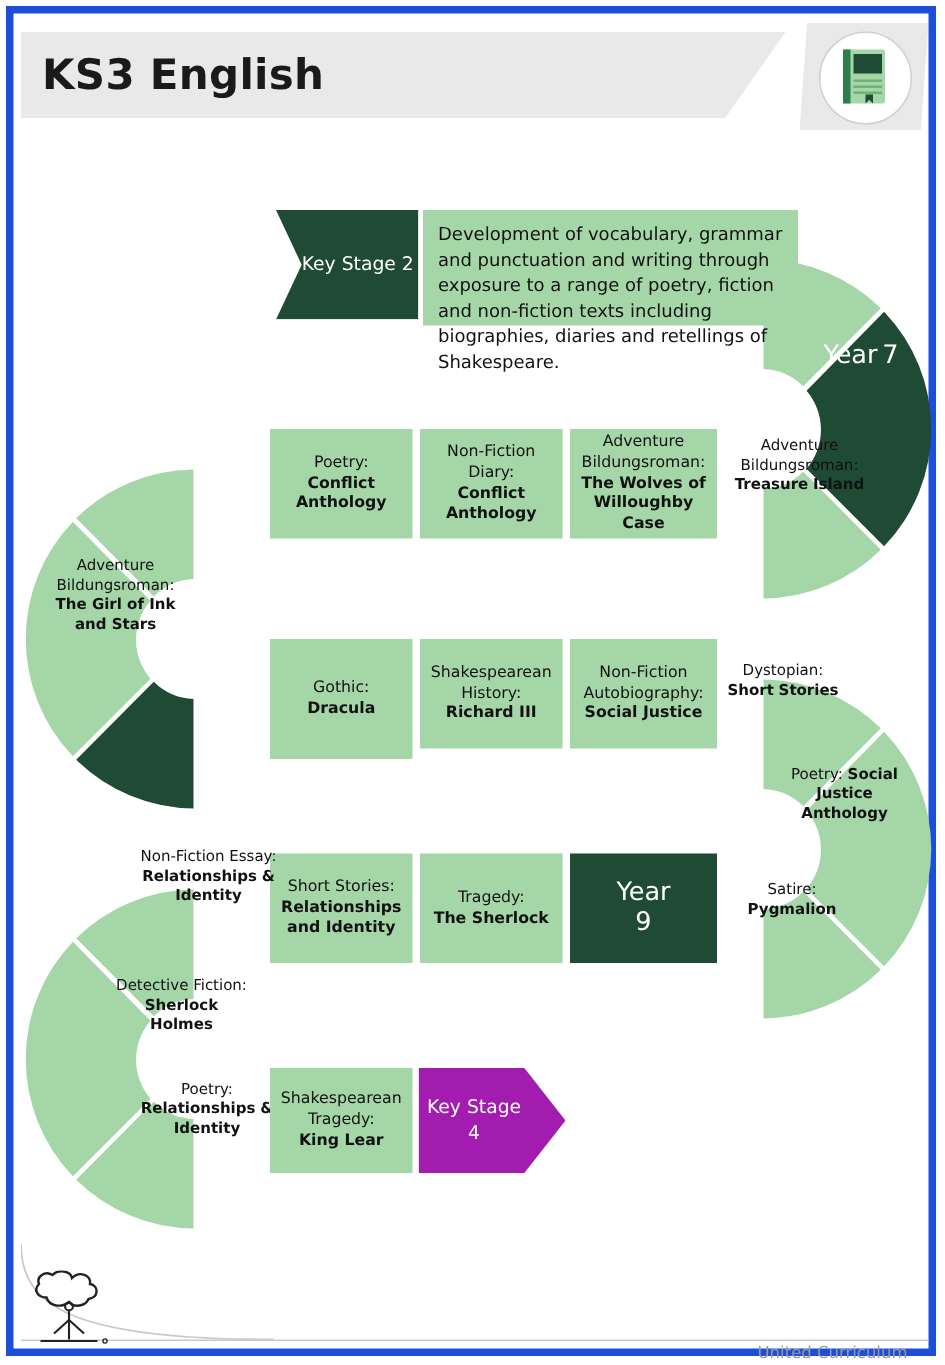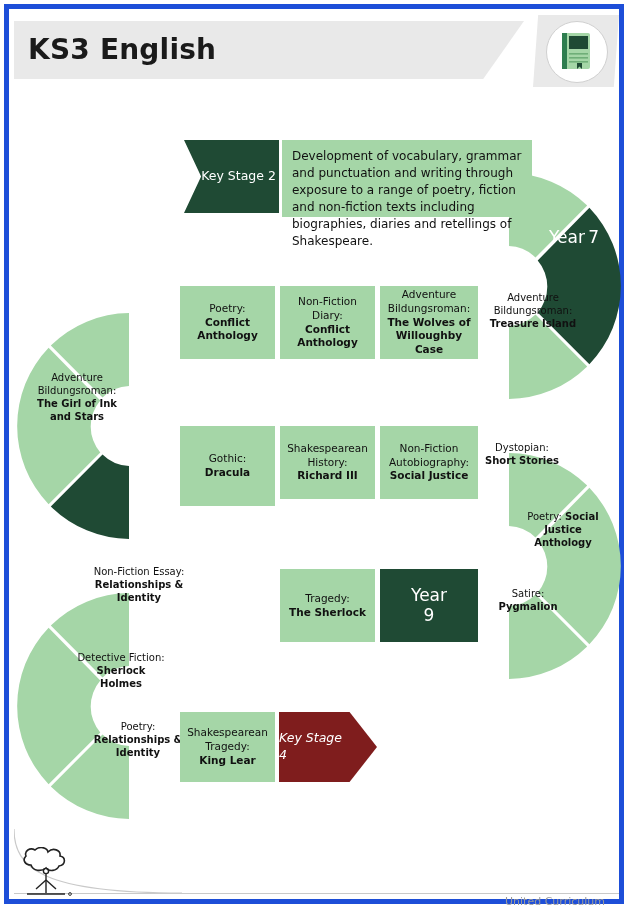--- a/index.html
+++ b/index.html
@@ -41,24 +41,24 @@
   .wtext .b{font-weight:700;}
   .wtext.light{color:#fff;}
 
   
   .ks2{position:absolute;left:175px;top:131px;width:95px;height:73px;
        background:#1f4a34;color:#fff;
        clip-path:polygon(0 0, 100% 0, 100% 100%, 0 100%, 18% 50%);
        display:flex;align-items:center;justify-content:center;text-align:center;
        font-size:12.5px;line-height:1.35;padding-left:14px;box-sizing:border-box;}
   .ks4{position:absolute;left:270px;top:703px;width:98px;height:70px;
-       background:#7f1d1d;color:#fff;
+       background:#a21caf;color:#fff;
        clip-path:polygon(0 0, 72% 0, 100% 50%, 72% 100%, 0 100%);
-       display:flex;align-items:center;justify-content:center;
-       font-size:12.5px;line-height:1.35;padding-right:24px;box-sizing:border-box;font-style:italic;}
+       display:flex;align-items:center;justify-content:center;text-align:center;
+       font-size:12.5px;line-height:1.35;padding-right:24px;box-sizing:border-box;}
 
   .desc{position:absolute;left:273px;top:131px;width:250px;height:77px;
        background:#a5d6a7;color:#111;font-size:12px;line-height:1.42;
        padding:8px 10px 0 10px;box-sizing:border-box;}
 
   
   .footer-rule{position:absolute;left:5px;top:884px;width:605px;height:1px;
        background:#c9c9c9;}
   .foot-curve{position:absolute;left:5px;top:820px;width:170px;height:66px;}
   .brand{position:absolute;right:14px;top:886px;font-size:11px;color:#9a9a9a;}
@@ -222,20 +222,27 @@
       </span>
     </div>
 
     <div class="tile" style="left:271px;top:560px;width:95px;height:73px;">
       <span>
         <span class="ln">Tragedy:</span>
         <span class="ln b">The Sherlock</span>
       </span>
     </div>
 
+    <div class="tile" style="left:171px;top:560px;width:95px;height:73px;">
+      <span>
+        <span class="ln">Short Stories:</span>
+        <span class="ln b">Relationships</span>
+        <span class="ln b">and Identity</span>
+      </span>
+    </div>
 
     <div class="wtext" style="left:84px;top:556px;width:92px;">
       <span class="ln">Non-Fiction</span>
       <span class="ln">Essay:</span>
       <span class="ln b">Relationships</span>
       <span class="ln b">&amp; Identity</span>
     </div>
 
     <div class="wtext" style="left:24px;top:642px;width:88px;margin-left:44px;">
       <span class="ln">Detective</span>

